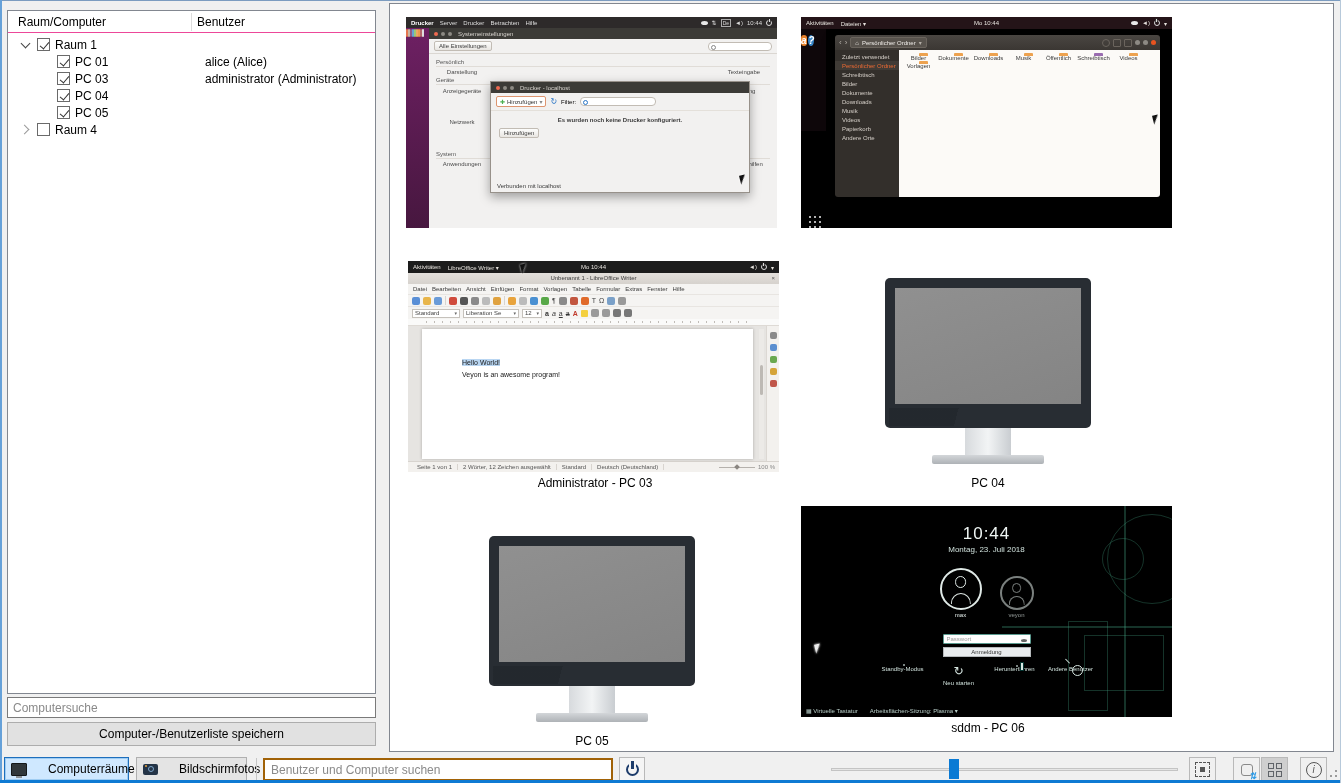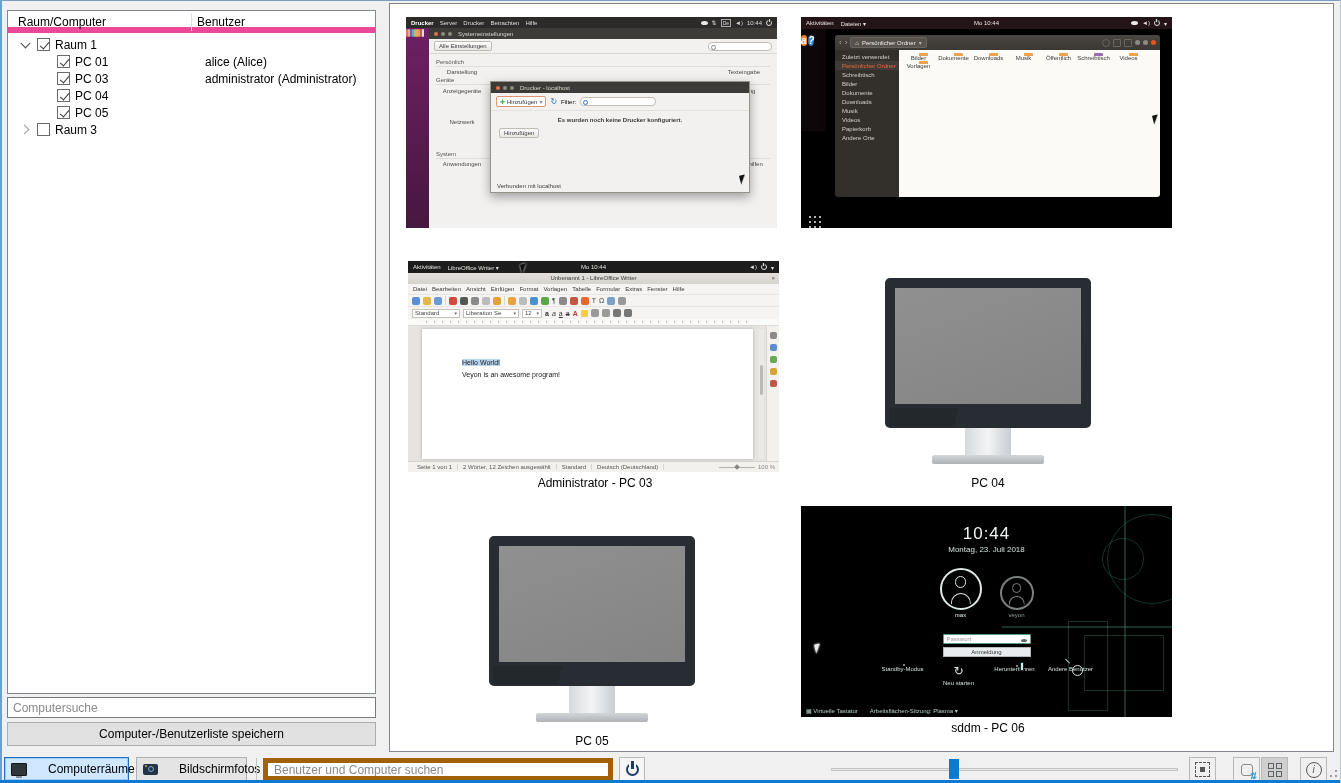--- a/index.html
+++ b/index.html
@@ -9,21 +9,21 @@
     font-family:"Liberation Sans","DejaVu Sans",sans-serif; font-size:12px; color:#000;
   }
   
   .edge-top{position:absolute;left:0;top:0;right:0;height:1px;background:#7c9cc0;z-index:50}
   .edge-left{position:absolute;left:0;top:0;width:2px;bottom:0;background:#66a1d9;z-index:50}
   .edge-bottom{position:absolute;left:0;bottom:0;right:0;height:3px;background:#0e7ad3;z-index:50}
   .edge-right{position:absolute;right:0;top:0;width:1px;bottom:0;background:#b7c9da;z-index:50}
 
   
   .tree-panel{position:absolute;left:7px;top:10px;width:369px;height:684px;background:#fff;border:1px solid #828790;}
-  .tree-header{position:relative;height:22px;border-bottom:6px solid #ec4899;}
+  .tree-header{position:relative;height:22px;border-bottom:1px solid #ec4899;}
   .tree-header .col1{position:absolute;left:10px;top:4px;}
   .tree-header .col2{position:absolute;left:189px;top:4px;}
   .tree-header .vsep{position:absolute;left:183px;top:2px;width:1px;height:18px;background:#dcdcdc;}
   .tree-rows{padding-top:3px;}
   .trow{position:relative;height:17px;display:flex;align-items:center;}
   .trow.room{padding-left:12px;}
   .trow.pc{padding-left:49px;}
   .trow .lbl{margin-left:5px;}
   .trow .usr{position:absolute;left:197px;}
   .exp{width:12px;height:12px;display:inline-block;position:relative;margin-right:5px;}
@@ -203,21 +203,21 @@
   
   .sb-btn{position:absolute;top:757px;height:24px;display:flex;align-items:center;gap:21px;padding:0 6px;font-size:12px;font-family:inherit;}
   #btn-rooms{left:4px;width:125px;background:#cfe8ff;border:1px solid #1e6fbd;box-shadow:inset 0 0 0 1px #9fcdf3;}
   #btn-shots{left:136px;width:111px;background:#e4e4e4;border:1px solid #b0b0b0;}
   .ic-rooms{width:16px;height:13px;background:#30373b;border:1px solid #14181a;border-radius:1px;position:relative;flex:none;}
   .ic-rooms::after{content:"";position:absolute;left:4px;bottom:-3px;width:6px;height:2px;background:#8e9397;}
   .ic-cam{width:15px;height:11px;background:#243447;border-radius:2px;position:relative;flex:none;}
   .ic-cam::before{content:"";position:absolute;left:4.5px;top:2.5px;width:4px;height:4px;border:1.5px solid #7ea7cc;border-radius:50%;}
   .ic-cam::after{content:"";position:absolute;left:2px;top:1.5px;width:2px;height:2px;background:#e8a33c;border-radius:50%;}
   .sb-vsep{position:absolute;left:256px;top:758px;width:1px;height:22px;background:#c6c6c6;}
-  .usearch{position:absolute;left:263px;top:758px;width:350px;height:23px;border:5px solid #a16207;background:#fff;font-size:12px;padding:0 6px;font-family:inherit;}
+  .usearch{position:absolute;left:263px;top:758px;width:350px;height:23px;border:2px solid #a16207;background:#fff;font-size:12px;padding:0 6px;font-family:inherit;}
   .usearch::placeholder{color:#8a8a8a;}
   #btn-power{left:619px;width:26px;justify-content:center;background:#f5f5f5;border:1px solid #b9b9b9;}
   .ic-power{width:15px;height:15px;position:relative;flex:none;}
   .ic-power::before{content:"";position:absolute;inset:1px;border:2px solid #1d3c6b;border-radius:50%;}
   .ic-power::after{content:"";position:absolute;left:6px;top:-1px;width:3px;height:8px;background:#1d3c6b;box-shadow:0 0 0 2px #f5f5f5;}
   .slider{position:absolute;left:831px;top:757px;width:347px;height:24px;}
   .slider .groove{position:absolute;left:0;right:0;top:11px;height:3px;background:#e6e6e6;border:1px solid #c4c4c4;}
   .slider .handle{position:absolute;top:2px;left:34%;width:10px;height:20px;background:#0a7ad4;}
   .tool-ic-btn{position:absolute;top:757px;width:27px;height:25px;background:#f0f0f0;border:1px solid #b9b9b9;display:flex;align-items:center;justify-content:center;}
   #btn-autofit{left:1189px;} #btn-arrange{left:1233px;} #btn-grid{left:1261px;background:#cfcfcf;} #btn-about{left:1300px;}
@@ -268,21 +268,21 @@
       <span class="usr"></span>
     </div>
     <div class="trow pc">
       <span class="cb checked"></span>
       <span class="lbl">PC 05</span>
       <span class="usr"></span>
     </div>
     <div class="trow room">
       <span class="exp closed"></span>
       <span class="cb"></span>
-      <span class="lbl">Raum 3</span>
+      <span class="lbl">Raum 4</span>
     </div>
   </div>
 </div>
 <input class="csearch" placeholder="Computersuche" style="">
 <button class="save-btn">Computer-/Benutzerliste speichern</button>
 
 <div class="main-panel">
 
   <div class="cell" id="cellA">
     <div class="thumb pc01">

